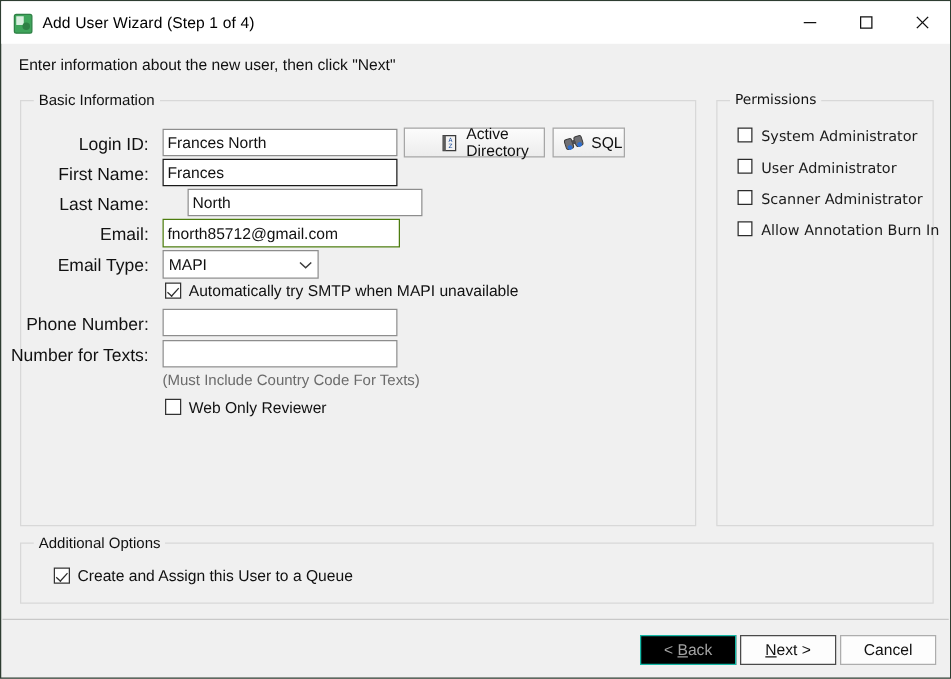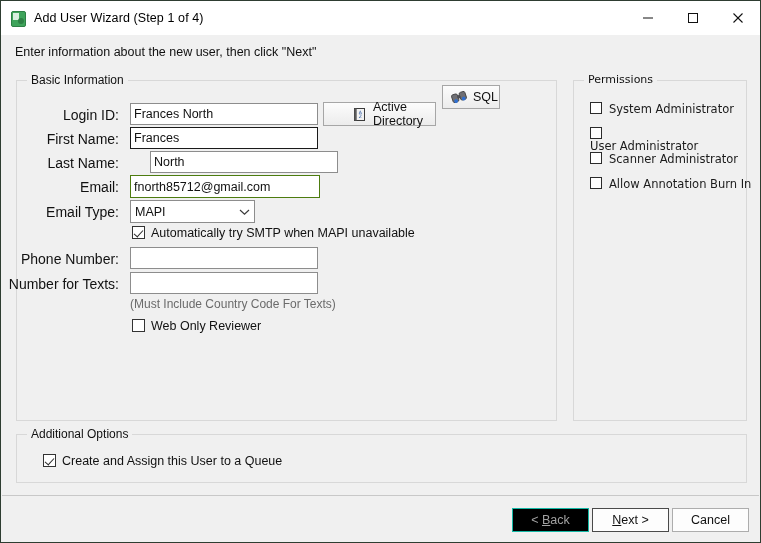--- a/index.html
+++ b/index.html
@@ -201,21 +201,21 @@
       <span class="bicon">
         <svg width="15" height="15" viewBox="0 0 15 15">
           <rect x="2.5" y="1.5" width="10" height="12" fill="#f2f2f2" stroke="#3a3a3a" stroke-width="1"></rect>
           <rect x="2.5" y="1.5" width="2.2" height="12" fill="#5b5b5b"></rect>
           <text x="8.3" y="6.6" font-size="4.6" text-anchor="middle" fill="#14489b" font-family="DejaVu Sans">A</text>
           <text x="8.3" y="11.4" font-size="4.6" text-anchor="middle" fill="#14489b" font-family="DejaVu Sans">Z</text>
         </svg>
       </span>
       <span>Active Directory</span>
     </div>
-    <div class="lookupbtn" style="left:425px;top:4px;width:58px;height:24px;">
+    <div class="lookupbtn" style="left:425px;top:21px;width:58px;height:24px;">
       <span class="bicon">
         <svg width="16" height="14" viewBox="0 0 16 14">
           <g transform="rotate(-18 8 7)">
             <rect x="1" y="3" width="6" height="8" rx="1.6" fill="#6f6f74" stroke="#3a3a3a" stroke-width="0.8"></rect>
             <rect x="9" y="3" width="6" height="8" rx="1.6" fill="#6f6f74" stroke="#3a3a3a" stroke-width="0.8"></rect>
             <rect x="6.6" y="5" width="2.8" height="3.4" fill="#4d4d52"></rect>
             <circle cx="4" cy="10" r="1.9" fill="#2f6fd0"></circle>
             <circle cx="12" cy="10" r="1.9" fill="#2f6fd0"></circle>
           </g>
         </svg>
@@ -261,21 +261,21 @@
     </div>
   </div>
 
   <div class="groupbox" id="permissions">
     <span class="gb-title">Permissions</span>
 
     <div class="cb perm-cb" style="left:16px;top:21px;">
       <span class="cbbox"></span>
       <span>System Administrator</span>
     </div>
-    <div class="cb perm-cb" style="left:16px;top:46px;flex-direction:column;">
+    <div class="cb perm-cb" style="left:16px;top:46px;">
       <span class="cbbox"></span>
       <span>User Administrator</span>
     </div>
     <div class="cb perm-cb" style="left:16px;top:71px;">
       <span class="cbbox"></span>
       <span>Scanner Administrator</span>
     </div>
     <div class="cb perm-cb" style="left:16px;top:96px;">
       <span class="cbbox"></span>
       <span>Allow Annotation Burn In</span>

